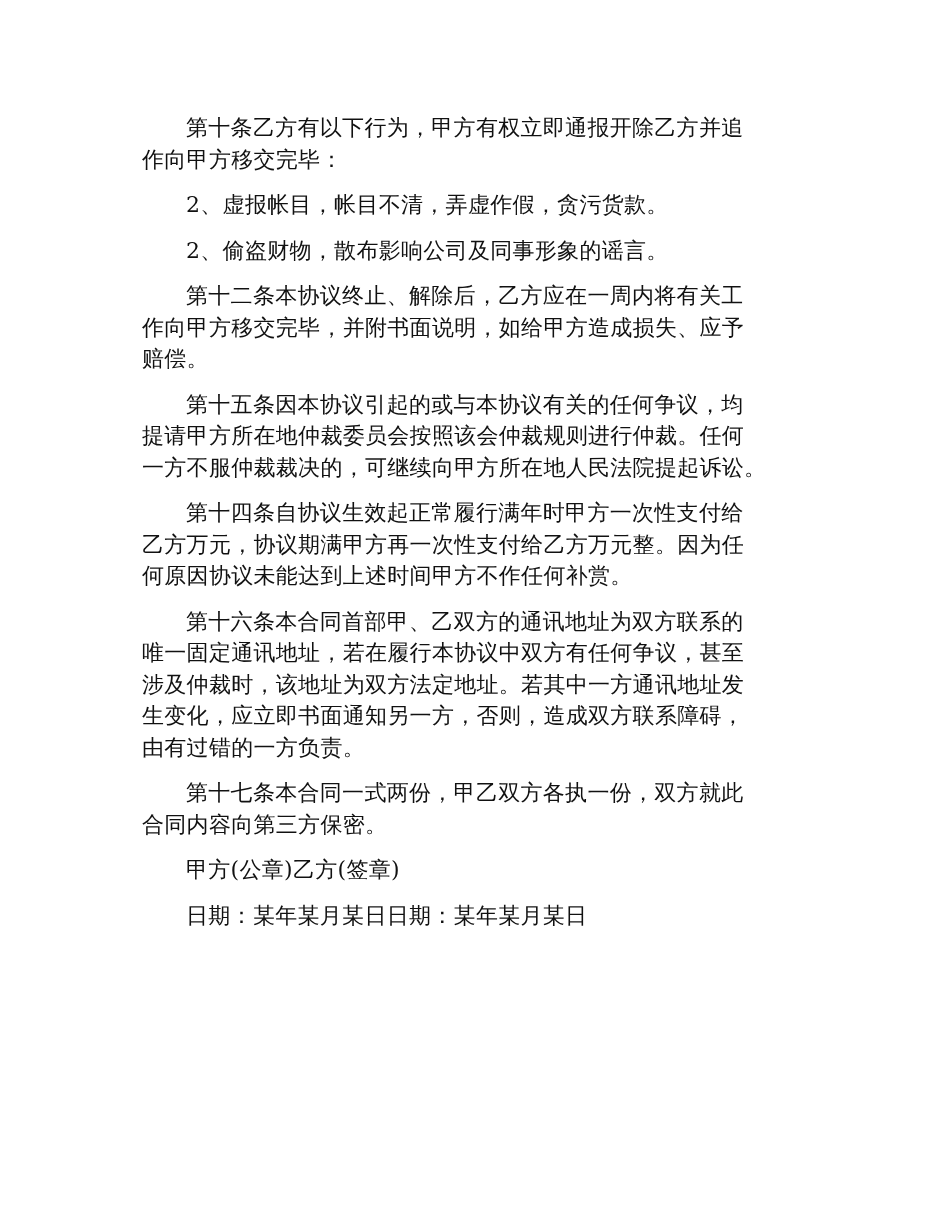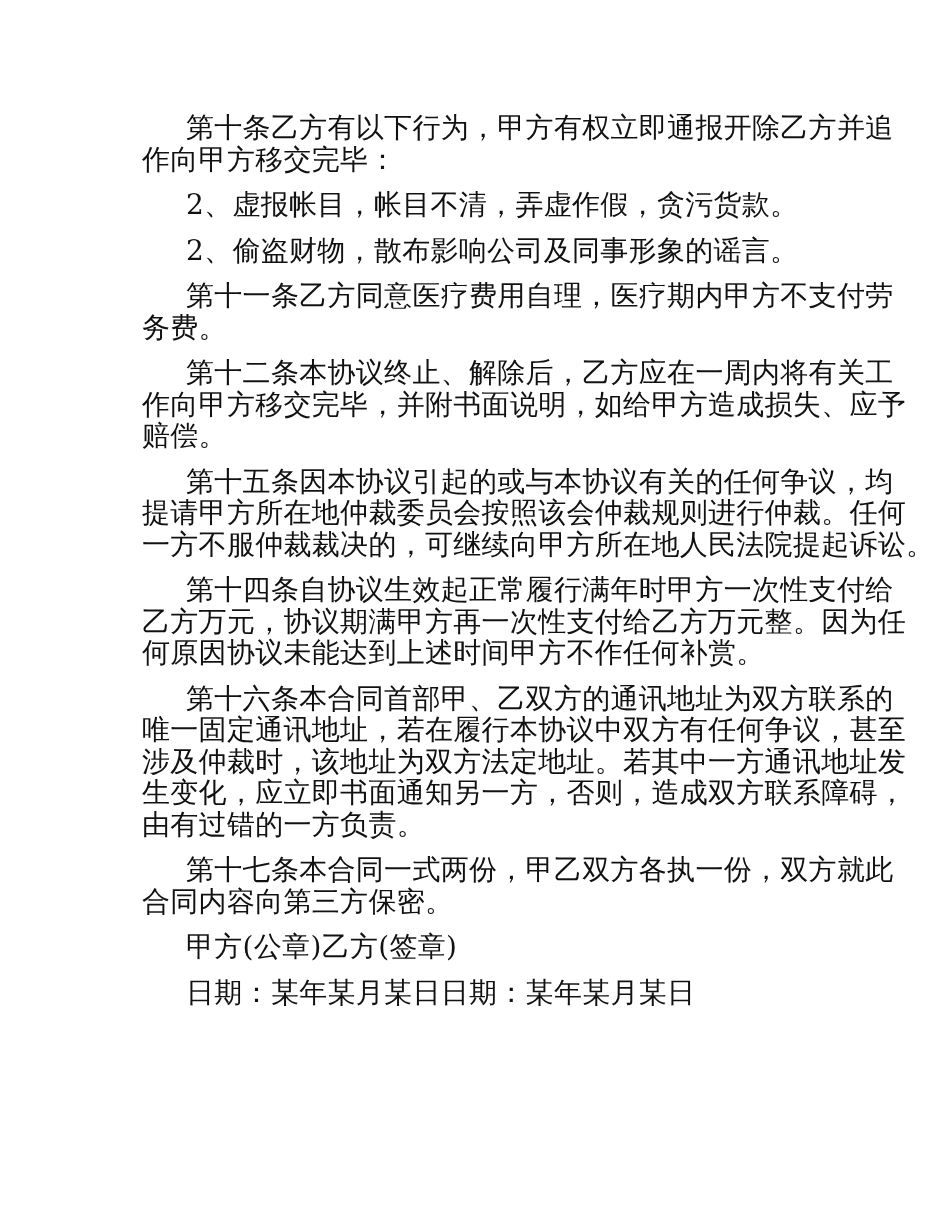--- a/index.html
+++ b/index.html
@@ -16,21 +16,21 @@
       color: #111111;
     }
     .page {
       position: absolute;
       left: 142px;
       top: 112px;
       width: 700px;
     }
     .para {
       margin: 0 0 14px 0;
-      font-size: 28px;
+      font-size: 22px;
       line-height: 31.5px;
       white-space: nowrap;
       letter-spacing: 0.3px;
     }
     .line {
       display: block;
       height: 31.5px;
     }
     .line.first {
       padding-left: 44px;
@@ -47,24 +47,20 @@
   </p>
 
   <p class="para">
     <span class="line first">2、虚报帐目，帐目不清，弄虚作假，贪污货款。</span>
   </p>
 
   <p class="para">
     <span class="line first">2、偷盗财物，散布影响公司及同事形象的谣言。</span>
   </p>
 
-  <p class="para">
-    <span class="line first">第十一条乙方同意医疗费用自理，医疗期内甲方不支付劳</span>
-    <span class="line">务费。</span>
-  </p>
 
   <p class="para">
     <span class="line first">第十二条本协议终止、解除后，乙方应在一周内将有关工</span>
     <span class="line">作向甲方移交完毕，并附书面说明，如给甲方造成损失、应予</span>
     <span class="line">赔偿。</span>
   </p>
 
 
   <p class="para">
     <span class="line first">第十五条因本协议引起的或与本协议有关的任何争议，均</span>

